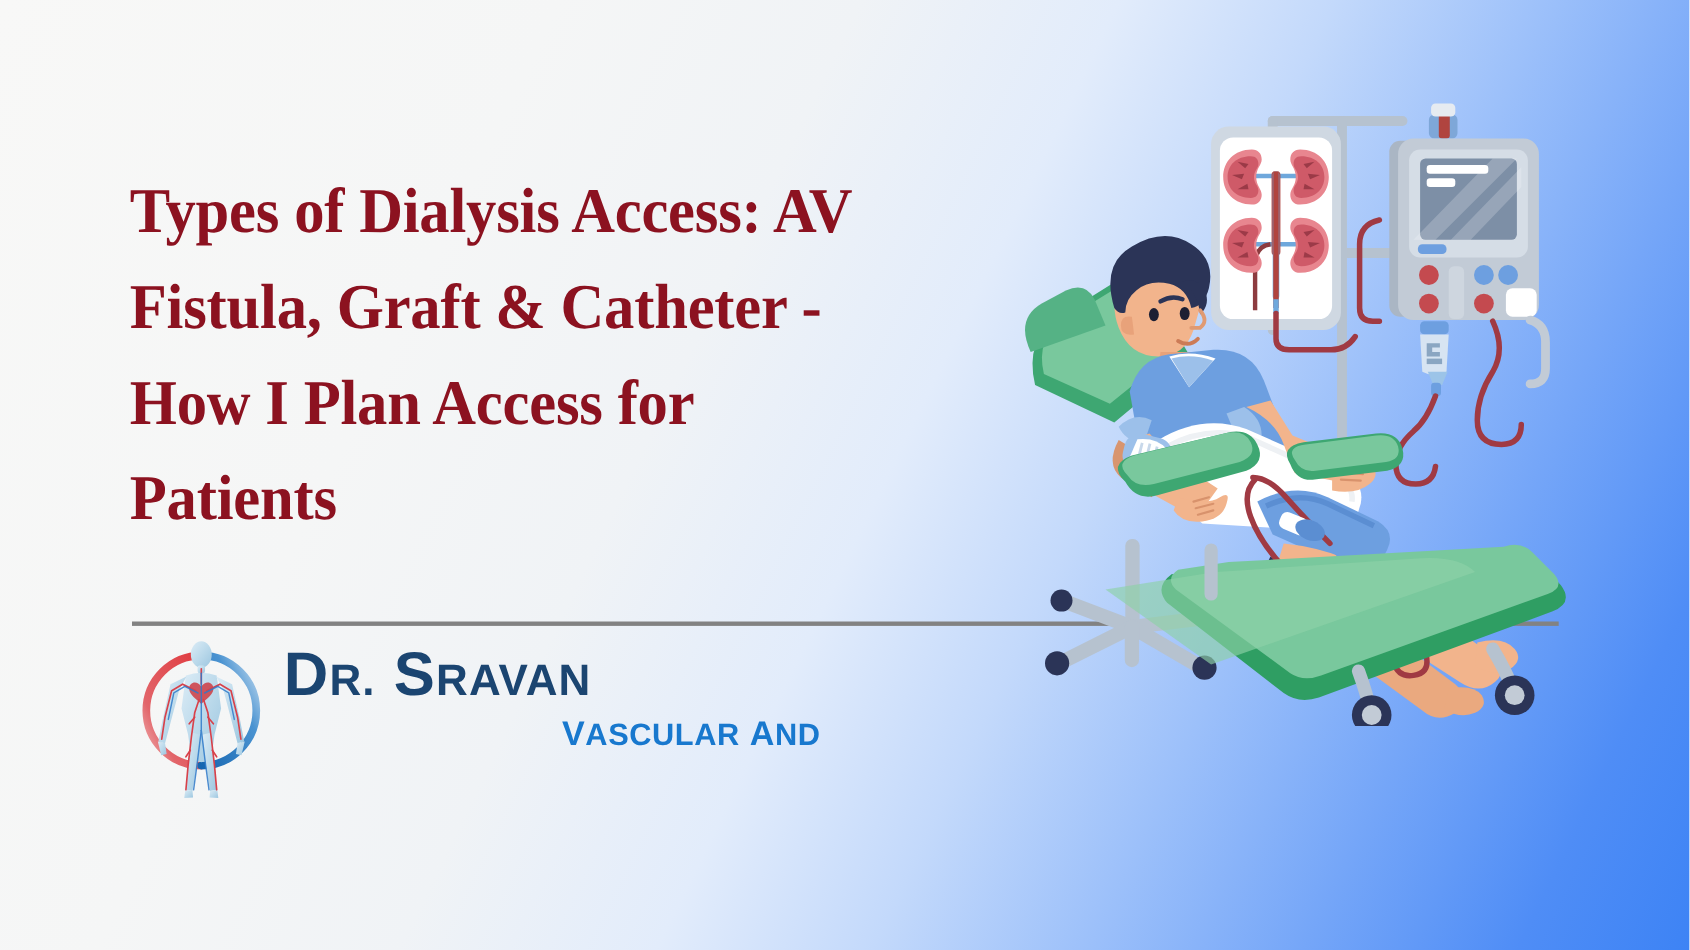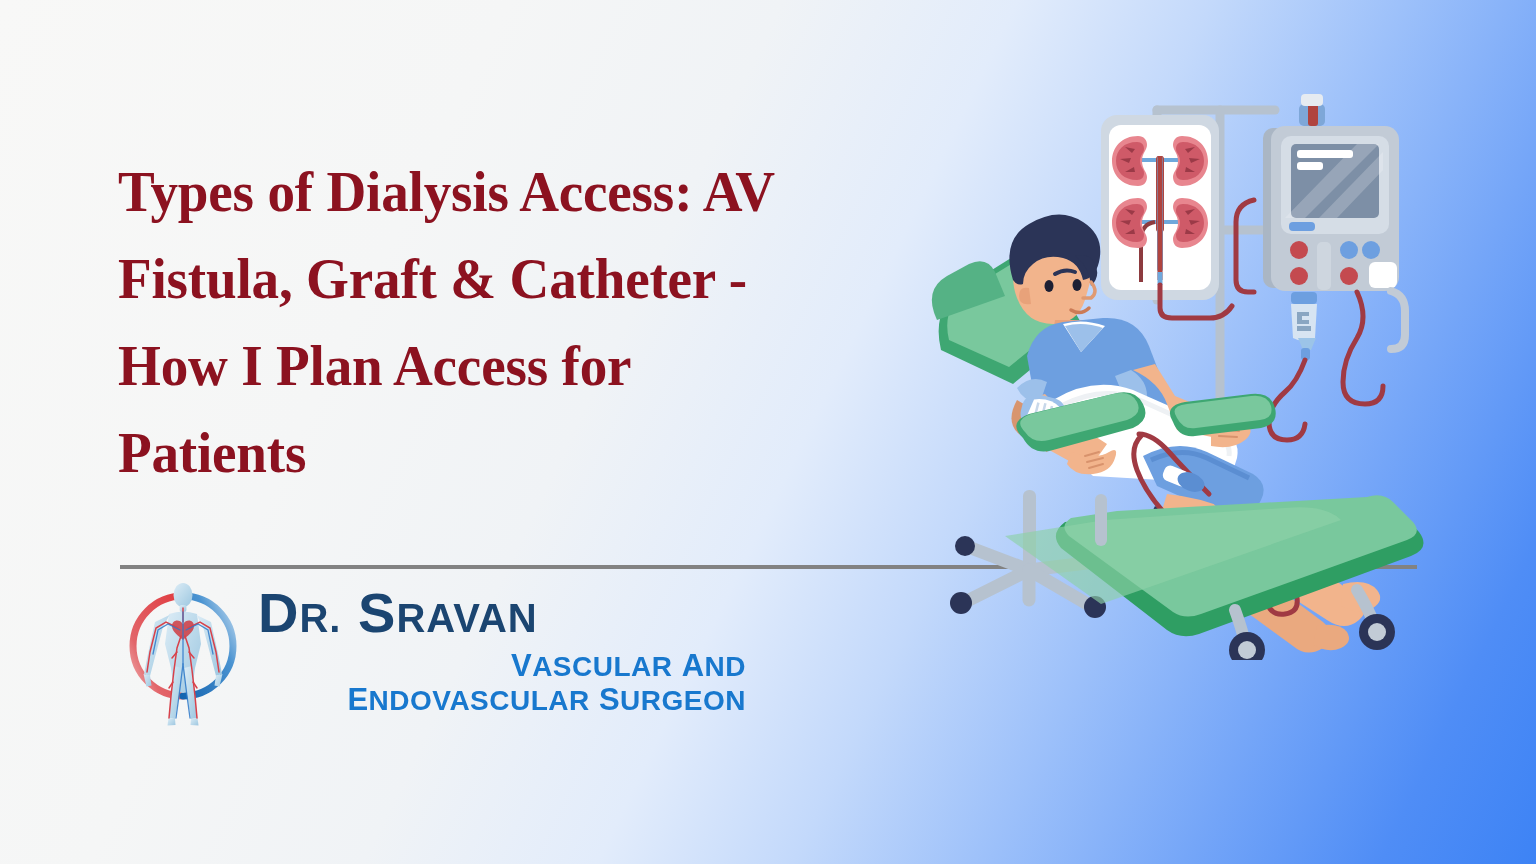--- a/index.html
+++ b/index.html
@@ -165,21 +165,20 @@
           <path d="M64 52 L76 46 L86 52 L91 76"></path>
         </g>
       </svg>
     </div>
 
     <div id="logo-text">
       <p class="brand"><span>D</span><span class="sm">R</span><span class="sm">.</span>&nbsp;<span>S</span><span class="sm">RAVAN</span></p>
 
       <p class="tagline tl1"><span>V</span><span class="sm">ASCULAR</span>&nbsp;<span>A</span><span class="sm">ND</span></p>
 
-      <p class="tagline"><span>E</span><span class="sm">NDOVASCULAR</span>&nbsp;<span>S</span><span class="sm">URGEON</span></p>
     </div>
   </div>
 
   <div id="art">
     <svg viewBox="0 0 560 590" width="560" height="590" aria-hidden="true">
 
       <g stroke="#b6c2cf" stroke-width="9" fill="none" stroke-linecap="round">
         <path d="M252 40 L370 40"></path>
         <path d="M252 40 L252 230"></path>
         <path d="M315 40 L315 485"></path>

